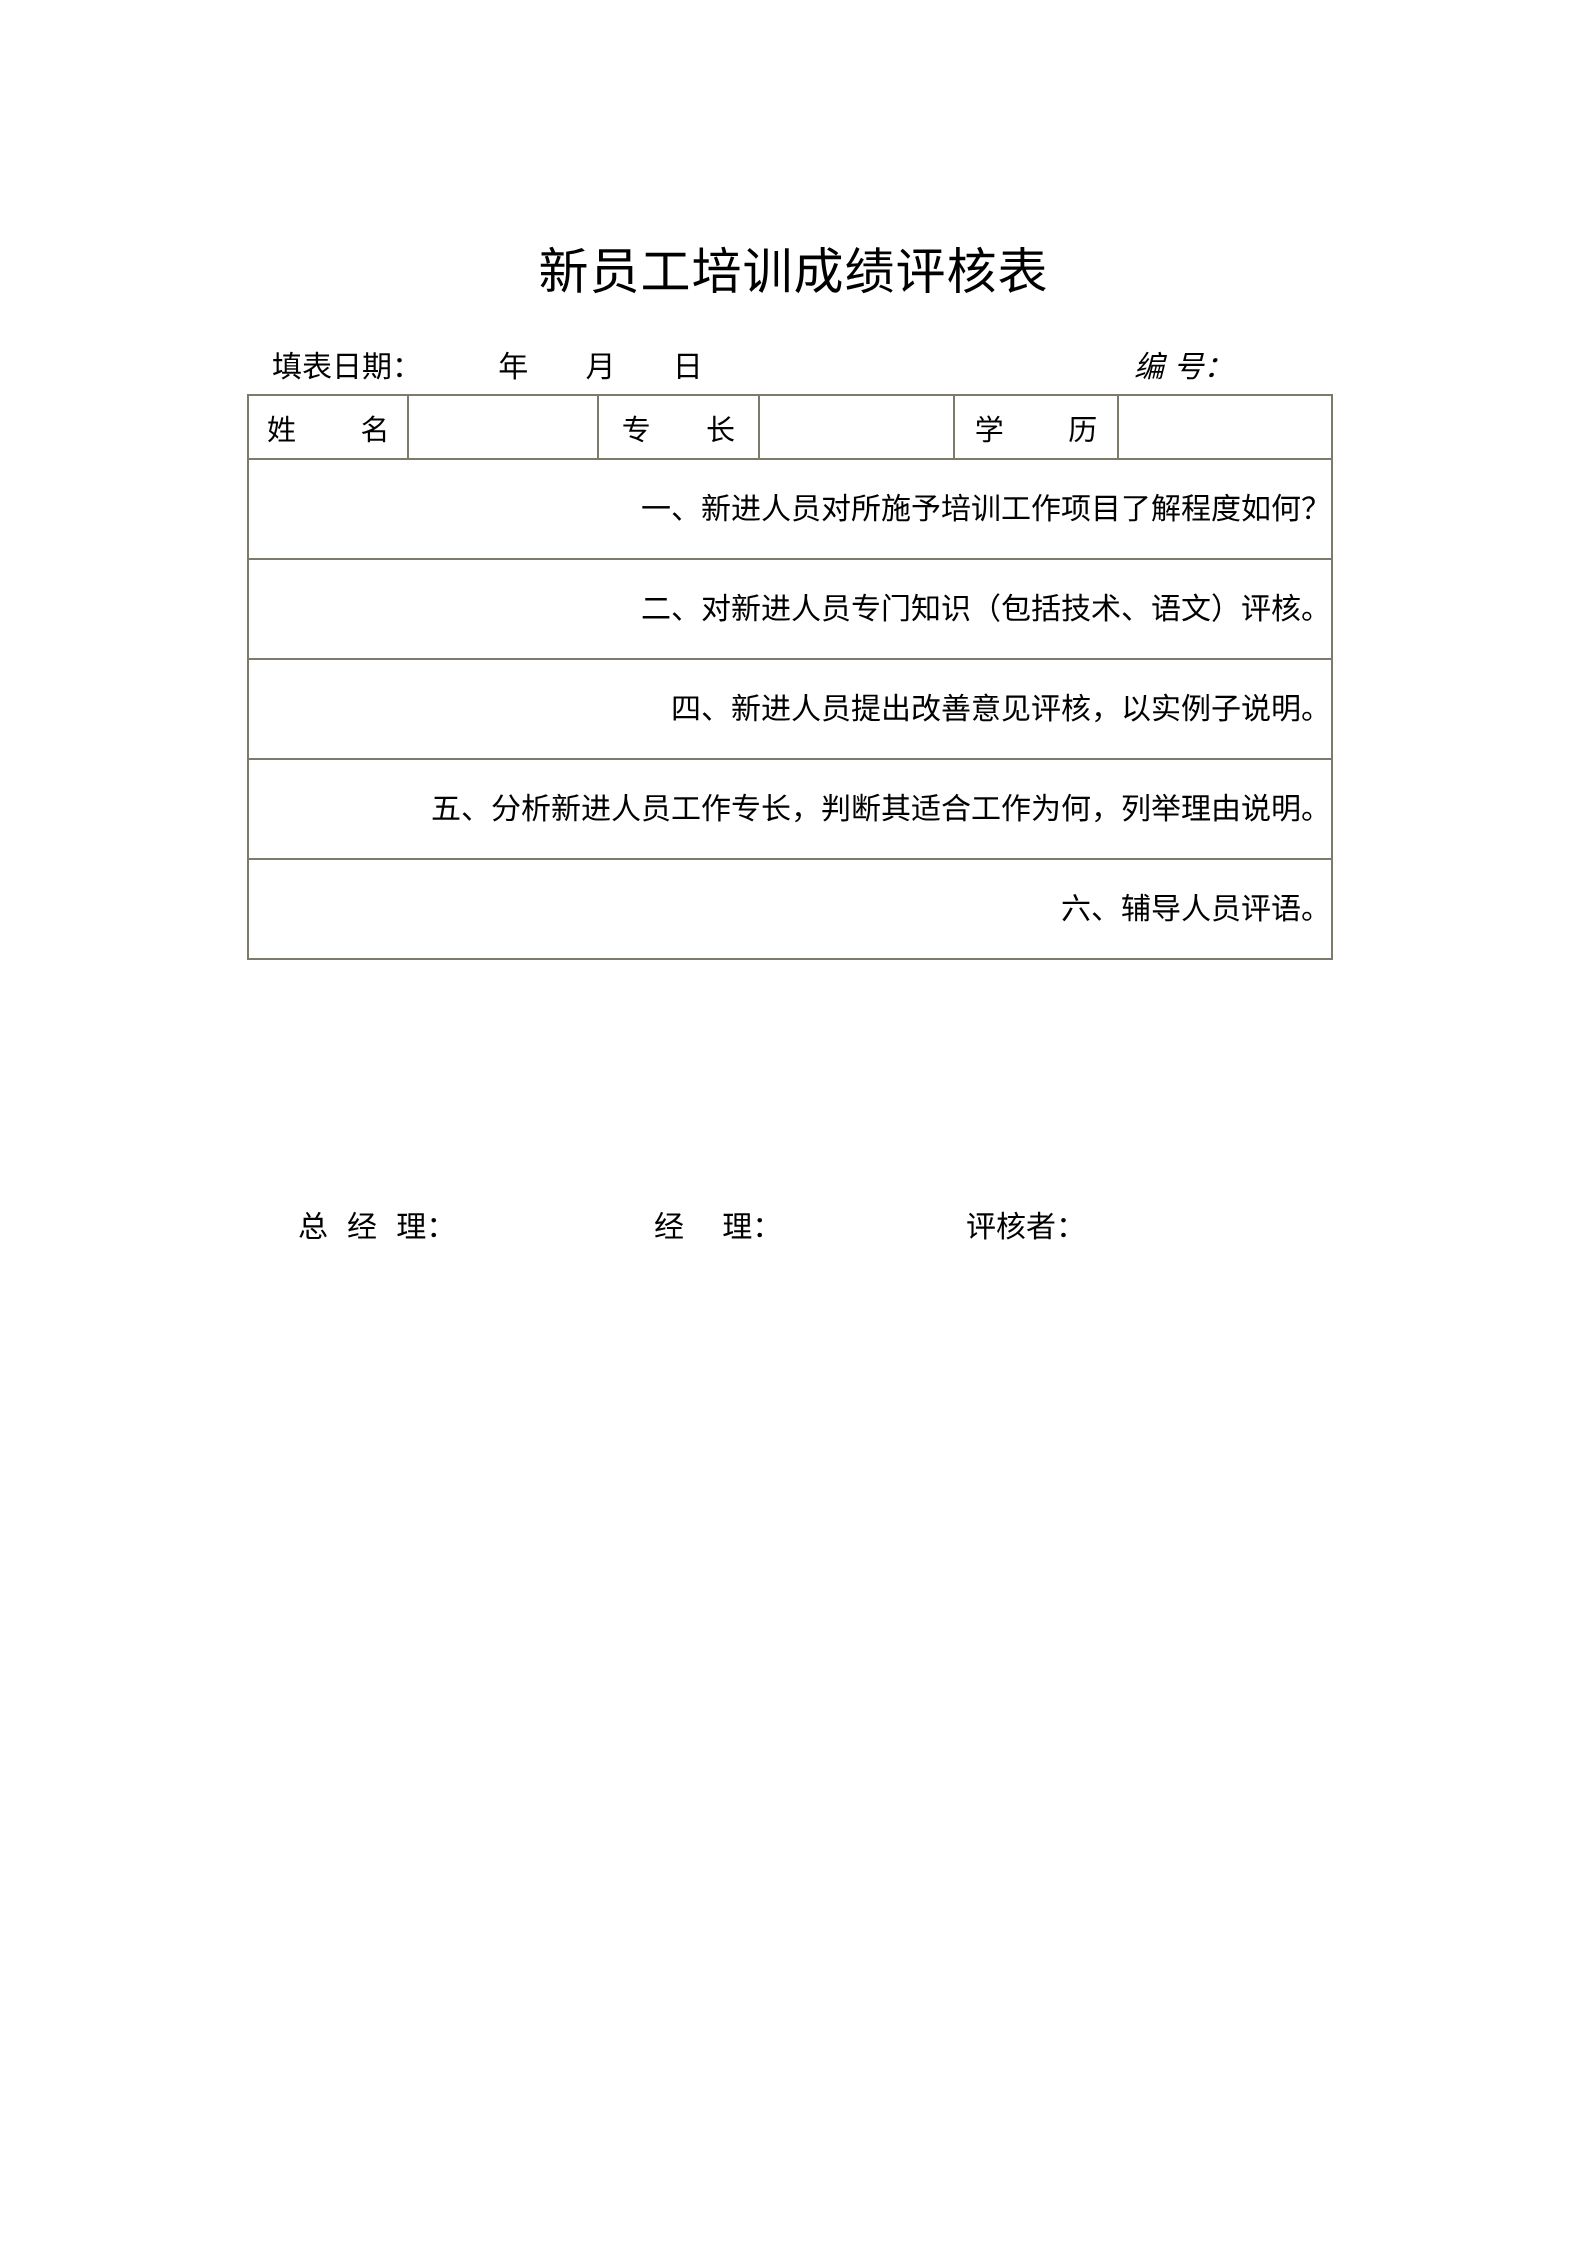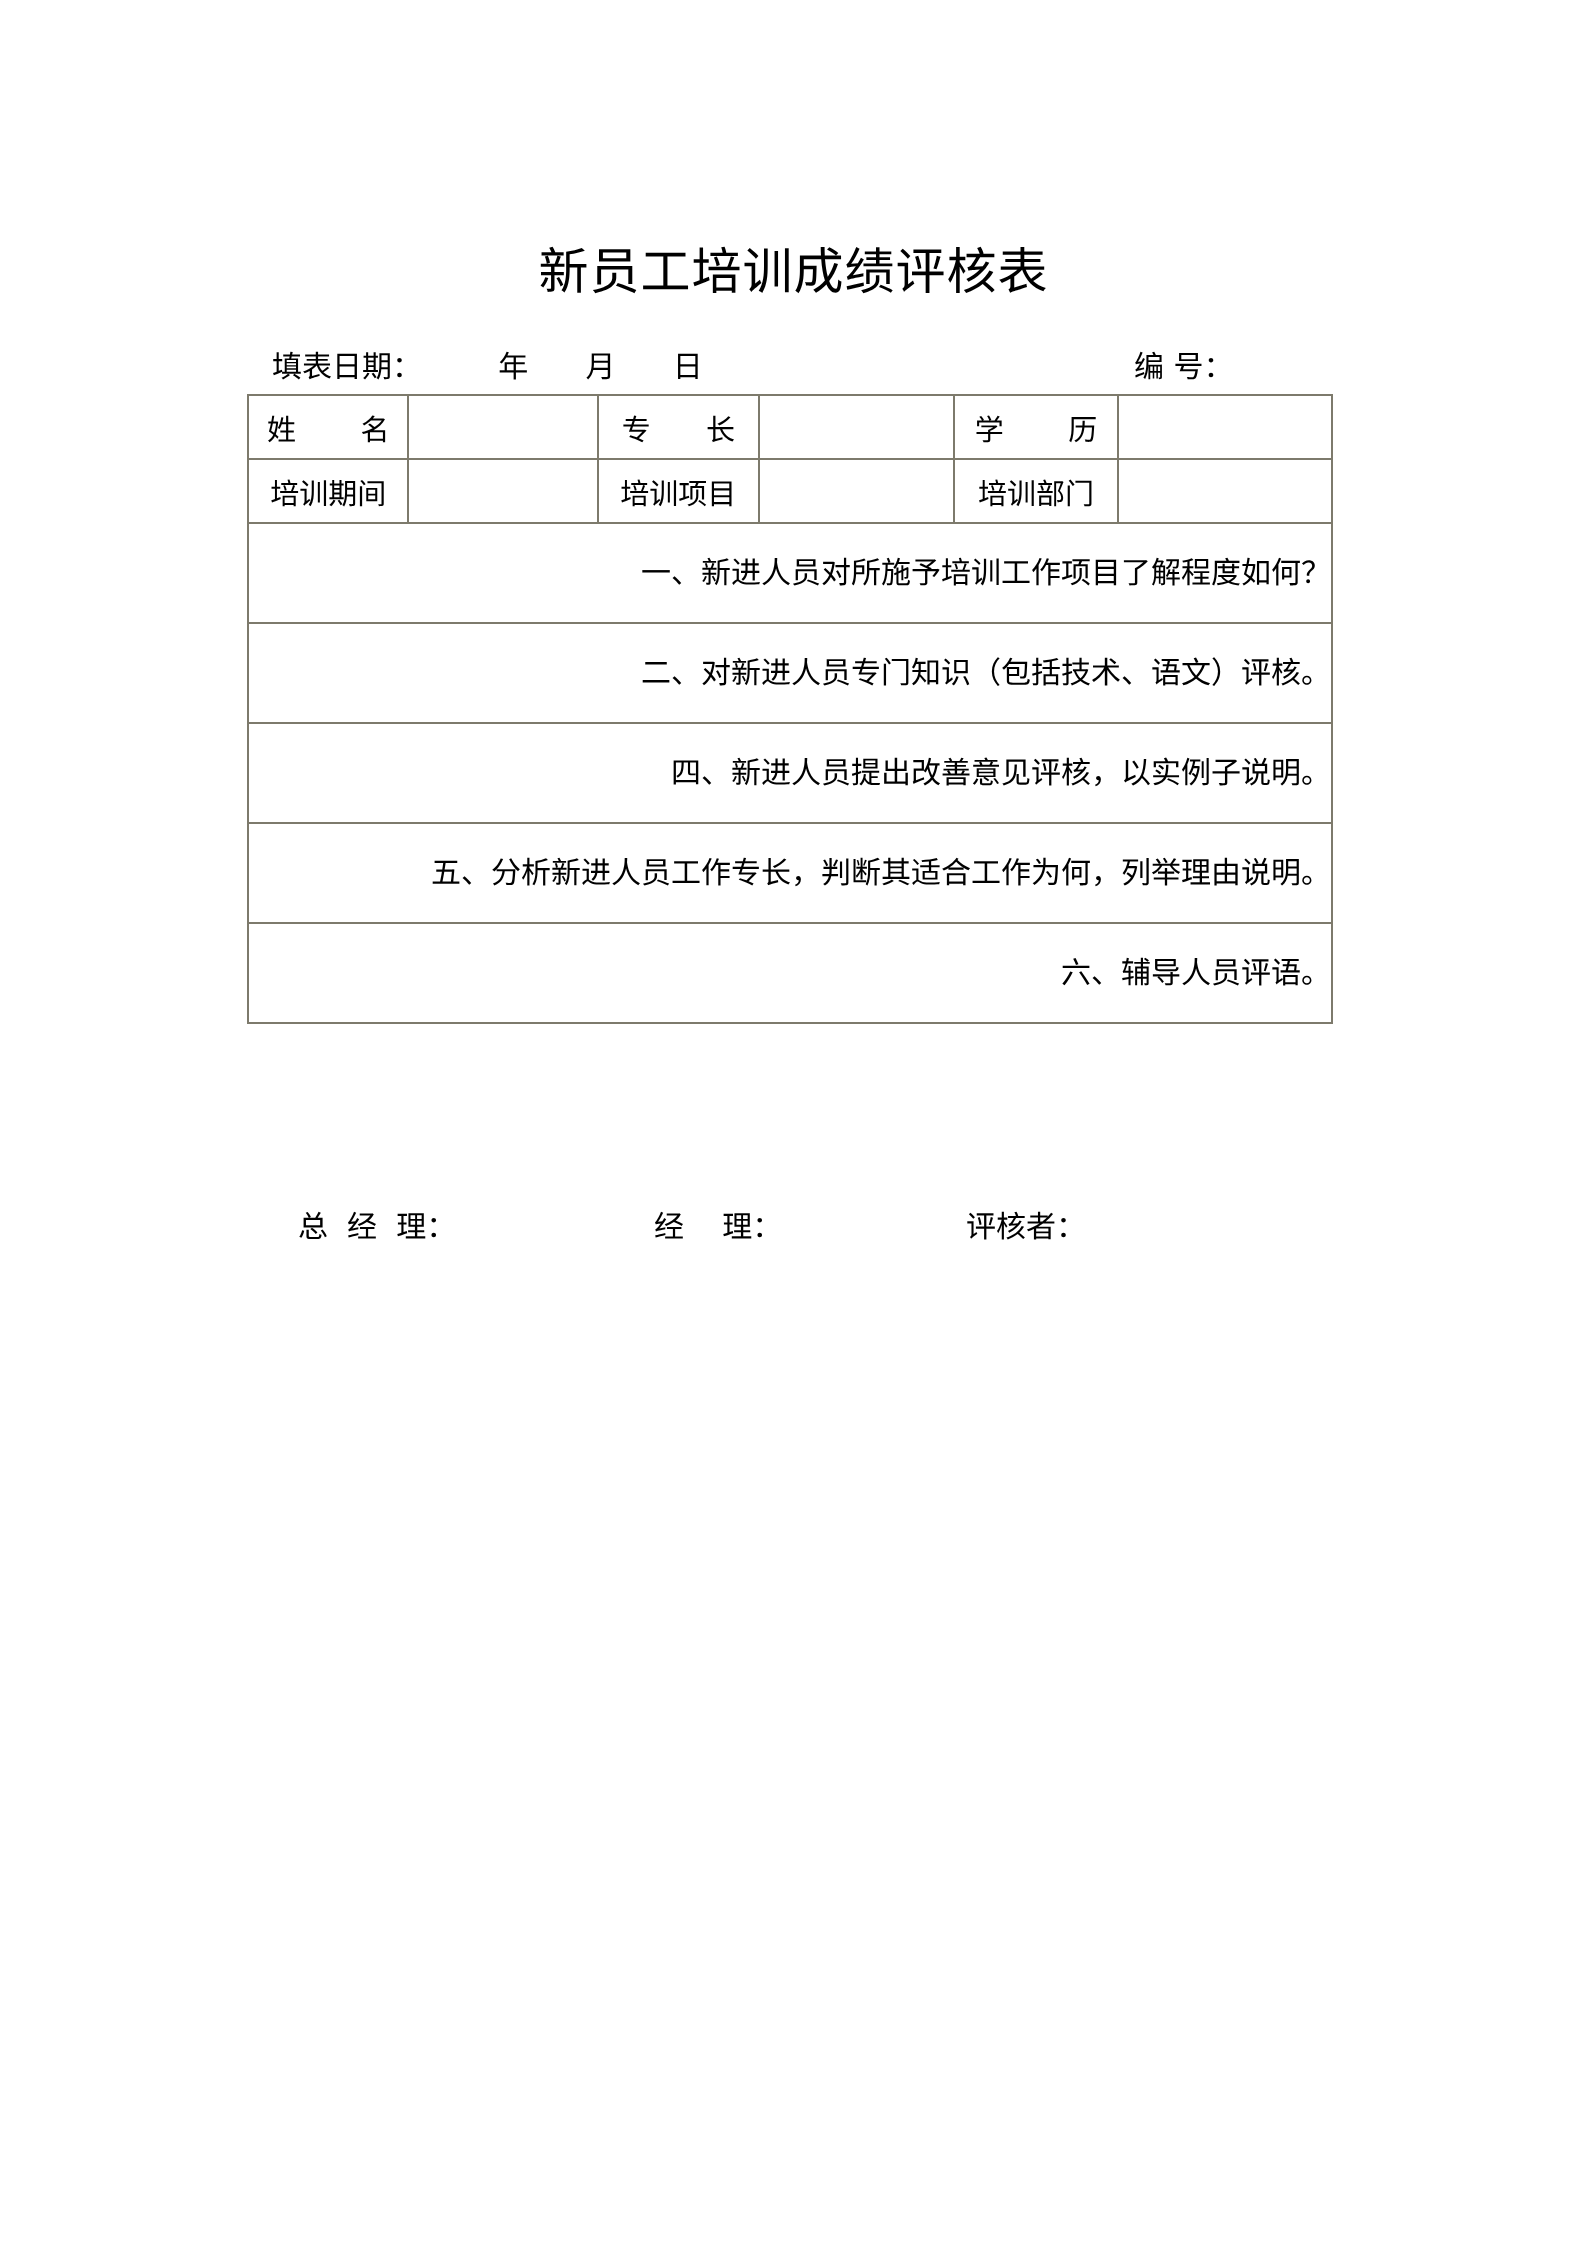--- a/index.html
+++ b/index.html
@@ -57,20 +57,21 @@
     line-height: 42px;
     white-space: pre;
   }
   .meta-right {
     position: absolute;
     left: 880px;
     top: 0;
     font-size: 30px;
     line-height: 42px;
     white-space: pre;
+    font-style: italic;
   }
 
   
   .form-table {
     position: absolute;
     left: 247px;
     top: 394px;
     width: 1086px;
     border-collapse: collapse;
     table-layout: fixed;
@@ -156,28 +157,20 @@
 
       <tr class="info-row">
         <td class="info-label">姓       名</td>
         <td class="info-blank"></td>
         <td class="info-label">专      长</td>
         <td class="info-blank"></td>
         <td class="info-label">学       历</td>
         <td class="info-blank"></td>
       </tr>
 
-      <tr class="info-row">
-        <td class="info-label">培训期间</td>
-        <td class="info-blank"></td>
-        <td class="info-label">培训项目</td>
-        <td class="info-blank"></td>
-        <td class="info-label">培训部门</td>
-        <td class="info-blank"></td>
-      </tr>
 
       <tr class="q-row">
         <td class="q-text" colspan="6">一、新进人员对所施予培训工作项目了解程度如何？</td>
       </tr>
       <tr class="q-row">
         <td class="q-text" colspan="6">二、对新进人员专门知识（包括技术、语文）评核。</td>
       </tr>
       <tr class="q-row">
         <td class="q-text" colspan="6">四、新进人员提出改善意见评核，以实例子说明。</td>
       </tr>

